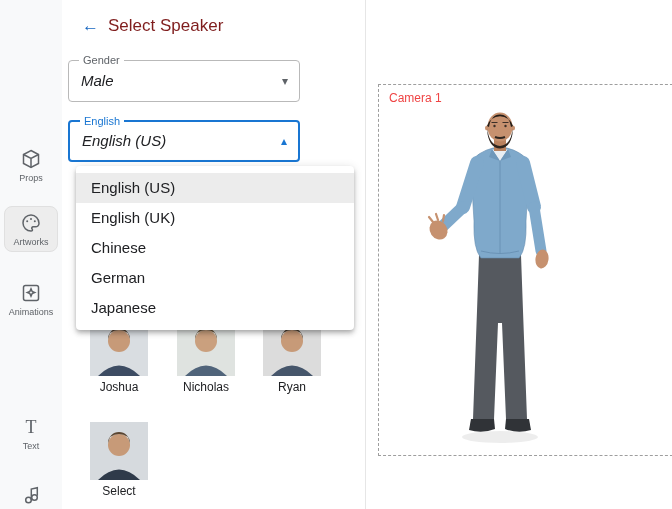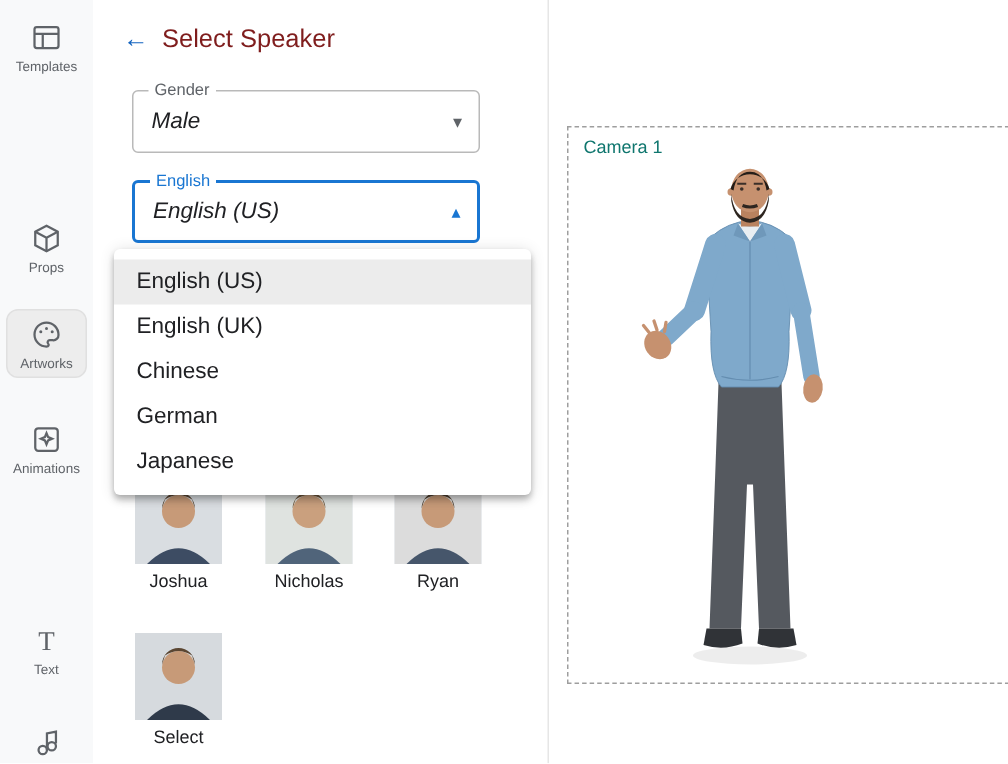--- a/index.html
+++ b/index.html
@@ -16,21 +16,21 @@
     color:#5f6368; cursor:pointer; border:1px solid transparent; border-radius:8px;
   }
   .side-item.active { background:#ededed; border-color:#e0e0e0; }
   .side-label { font-size:9px; line-height:10px; text-align:center; }
   .side-icon { width:22px; height:22px; display:block; }
   
   .panel { position:absolute; left:62px; top:0; width:304px; height:100%; background:#fff; border-right:1px solid #e6e6e6; }
   .panel-header { position:absolute; left:20px; top:16px; display:flex; align-items:center; gap:9px; }
   .back-btn { color:#1565c0; font-size:17px; font-weight:700; line-height:18px; cursor:pointer; }
   .panel-title { color:#7f1d1d; font-size:17px; font-weight:400; }
-  .select-box { position:absolute; left:26px; width:232px; height:42px; border:1px solid #b9b9b9; border-radius:4px; background:#fff; cursor:pointer; }
+  .select-box { position:absolute; left:6px; width:232px; height:42px; border:1px solid #b9b9b9; border-radius:4px; background:#fff; cursor:pointer; }
   .floating-label { position:absolute; top:-7px; left:10px; background:#fff; padding:0 4px; font-size:11px; color:#5f6368; line-height:12px; }
   .select-value { padding:0 32px 0 12px; line-height:40px; font-size:15px; color:#202124; white-space:nowrap; overflow:hidden;font-style:italic; }
   .caret { position:absolute; right:11px; top:50%; transform:translateY(-50%); font-size:12px; color:#5f6368; }
   .select-gender { top:60px; }
   .select-language { top:120px; border:2px solid #1976d2; }
   .select-language .floating-label { color:#1976d2; }
   .select-language .select-value { line-height:38px; }
   .select-language .caret { color:#1976d2; }
   
   .dropdown {
@@ -43,39 +43,30 @@
   
   .photo { position:absolute; width:58px; height:58px; background:#d7dbdf; overflow:hidden; cursor:pointer; z-index:1; }
   .photo svg { display:block; }
   .speaker-name { position:absolute; width:58px; text-align:center; font-size:12px; color:#202124; z-index:1; }
   
   .stage { position:absolute; left:366px; top:0; width:306px; height:509px; background:#fff; }
   .camera-frame {
     position:absolute; left:12px; top:84px; width:300px; height:372px;
     border:1.5px dashed #9e9e9e;
   }
-  .camera-label { position:absolute; left:10px; top:6px; font-size:12px; color:#0f766e; }
+  .camera-label { position:absolute; left:10px; top:6px; font-size:12px; color:#ef4444; }
   .character { position:absolute; left:36px; top:16px; width:170px; height:345px; }
 </style>
 </head>
 <body>
 
 <div class="app">
 
   <aside class="sidebar">
 
-    <div class="side-item" style="top:8px">
-      <span class="side-icon">
-        <svg viewBox="0 0 22 22" width="22" height="22" fill="none" stroke="#5f6368" stroke-width="1.5">
-            <rect x="3" y="4" width="16" height="14" rx="1.5"></rect>
-            <path d="M3 8.5h16M8.5 8.5V18"></path>
-          </svg>
-      </span>
-      <span class="side-label">Templates</span>
-    </div>
 
 
     <div class="side-item" style="top:142px">
       <span class="side-icon">
         <svg viewBox="0 0 22 22" width="22" height="22" fill="none" stroke="#5f6368" stroke-width="1.5">
             <path d="M11 2.5 18.5 6.5v9L11 19.5 3.5 15.5v-9Z"></path>
             <path d="M3.5 6.5 11 10.5l7.5-4M11 10.5v9"></path>
           </svg>
       </span>
       <span class="side-label">Props</span>

